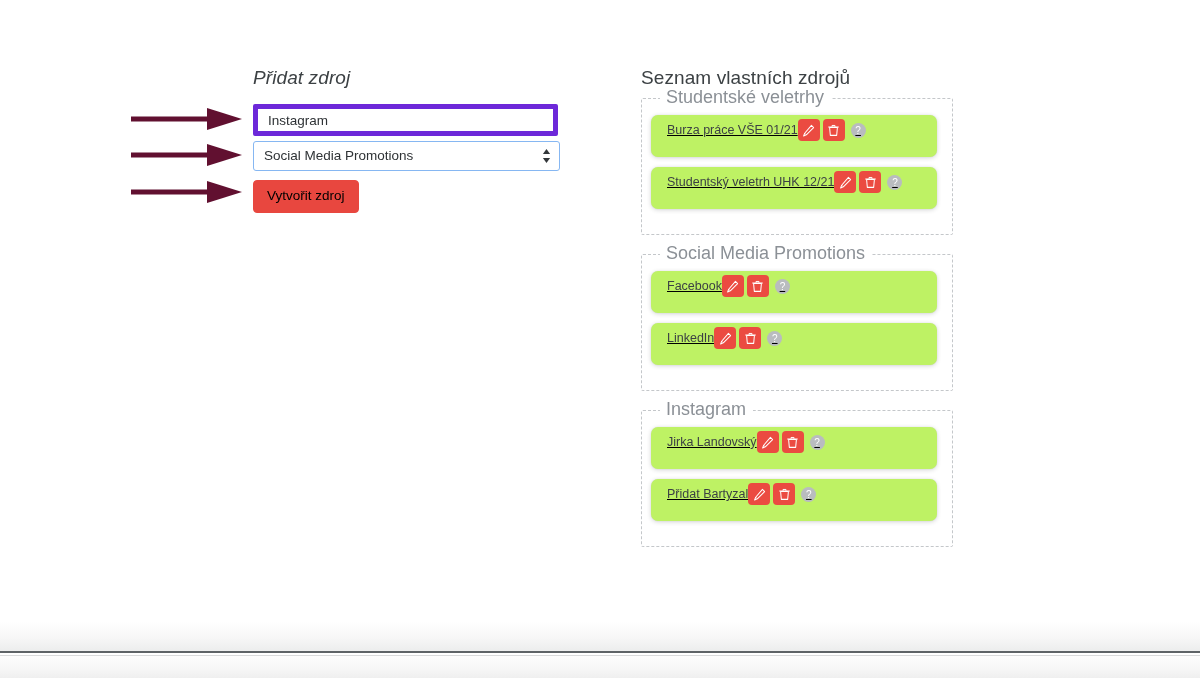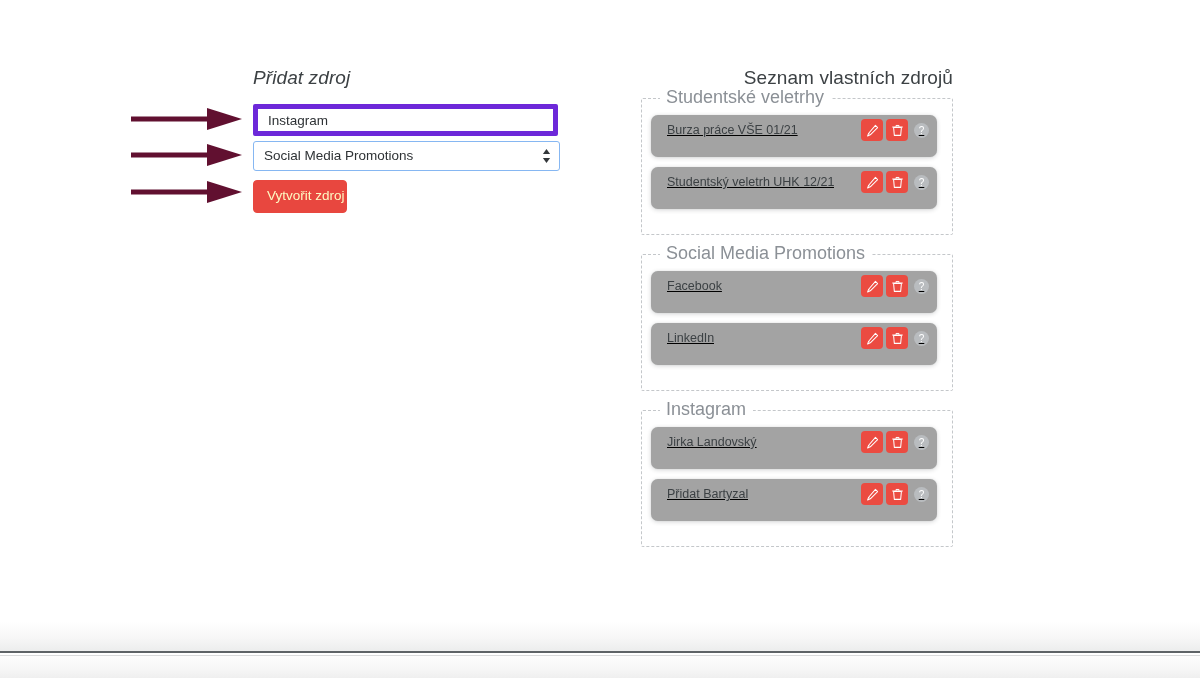--- a/index.html
+++ b/index.html
@@ -74,24 +74,24 @@
     right: 9px;
     top: 50%;
     transform: translateY(-50%);
     width: 9px;
     height: 15px;
     pointer-events: none;
   }
   .btn-create {
     display: inline-block;
     margin-top: 9px;
-    padding: 7px 1px 8px 13px;
+    padding: 7px 13px 8px 13px;
     font-family: "Liberation Sans", sans-serif;
     font-size: 13.5px;
-    color: #fef9c3;
+    color: #000000;
     background: #e8473f;
     border: 1px solid #e8473f;
     border-radius: 4px;
     cursor: pointer;
     line-height: 16px;
   }
 
   
   .arrow {
     position: absolute;
@@ -111,21 +111,20 @@
     top: 66px;
     width: 312px;
   }
   .list-title {
     font-size: 19px;
     color: #3c4144;
     font-weight: 400;
     line-height: 24px;
     margin: 0;
     letter-spacing: .1px;
-    text-align: right;
   }
   .group {
     position: relative;
     border: 1px dashed #c4c7ca;
     border-radius: 2px;
     margin: 0 0 19px 0;
     padding: 16px 6px 19px 10px;
     min-height: 60px;
     text-decoration: underline;
   }
@@ -138,26 +137,25 @@
     font-size: 18px;
     line-height: 24px;
     color: #8b9096;
     font-weight: 400;
     white-space: nowrap;
   }
   .item-card {
     position: relative;
     display: flex;
     align-items: center;
-    justify-content: space-between;
     width: 286px;
     height: 42px;
     margin: 0 0 10px -1px;
     padding: 0 8px 12px 16px;
-    background: #a3a3a3;
+    background: #bef264;
     border-radius: 7px;
     box-shadow: 0 1px 4px rgba(60,64,67,.22), 0 0 1px rgba(60,64,67,.14);
   }
   .item-card:last-child { margin-bottom: 6px; }
   .item-label {
     font-size: 12.5px;
     color: #3c4144;
     line-height: 16px;
     white-space: nowrap;
     overflow: hidden;

